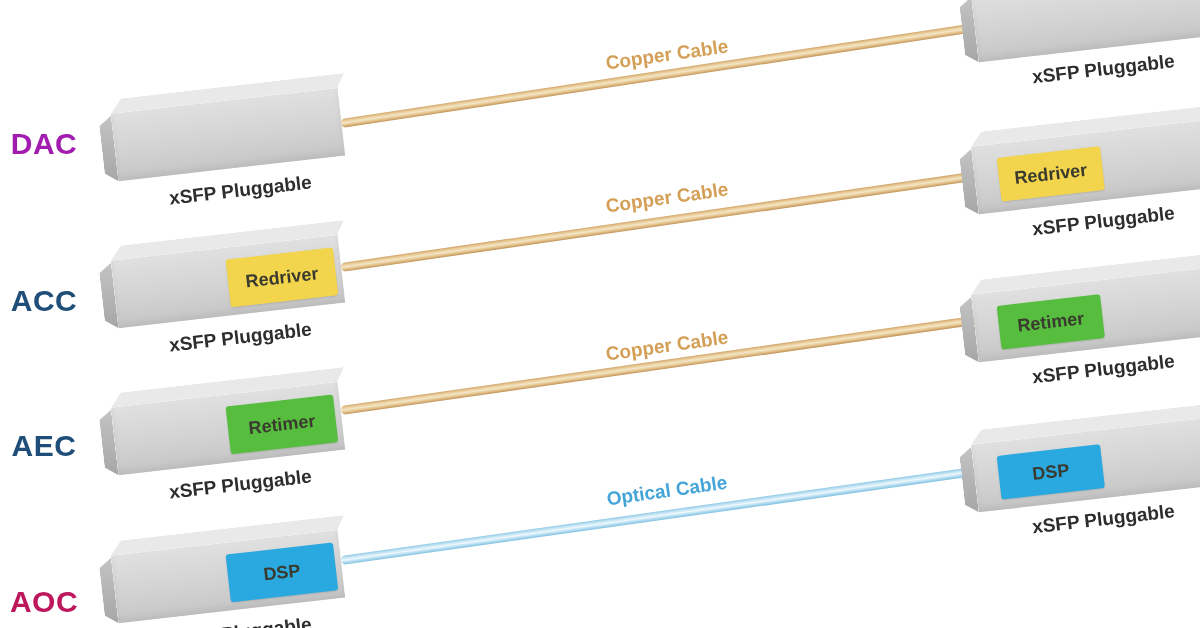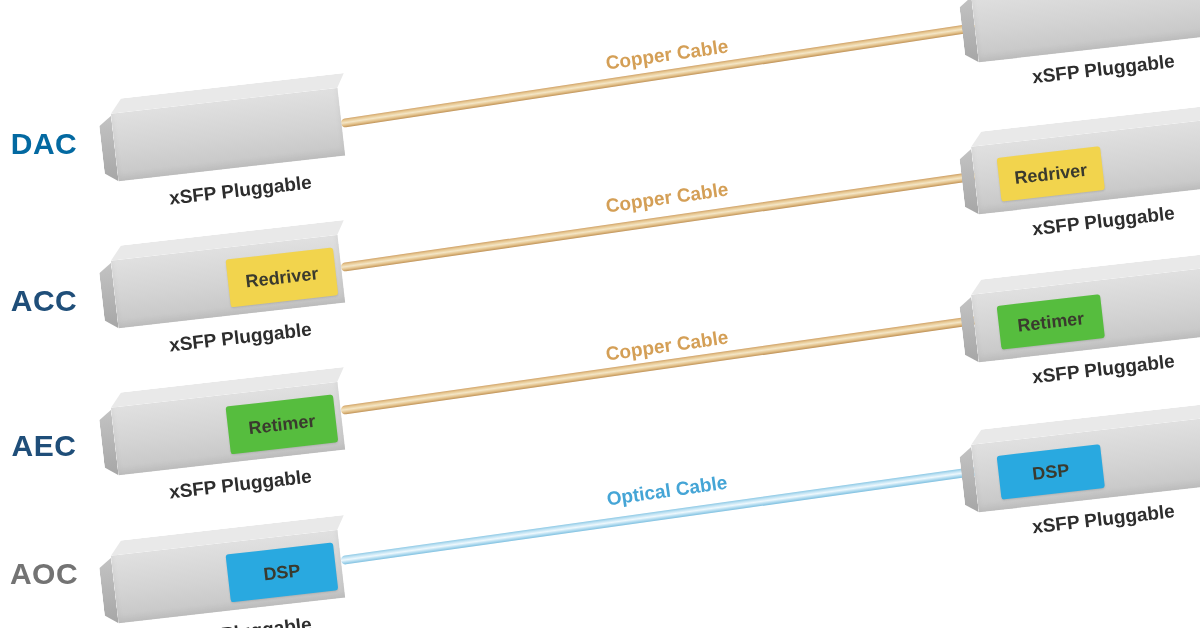--- a/index.html
+++ b/index.html
@@ -67,24 +67,24 @@
   <div class="cable copper" style="top:119px;transform:rotate(-8.6deg);"></div>
   <div class="cable copper" style="top:263px;transform:rotate(-8.2deg);"></div>
   <div class="cable copper" style="top:406px;transform:rotate(-8.1deg);"></div>
   <div class="cable optical" style="top:556px;transform:rotate(-8.0deg);"></div>
 
   <div class="cable-label" style="top: 42px; color: rgb(212, 159, 86);">Copper Cable</div>
   <div class="cable-label" style="top: 185px; color: rgb(212, 159, 86);">Copper Cable</div>
   <div class="cable-label" style="top: 333px; color: rgb(212, 159, 86);">Copper Cable</div>
   <div class="cable-label" style="top: 478px; color: rgb(69, 165, 214);">Optical Cable</div>
 
-  <div class="row-label" style="top: 128px; color: #0369a1; text-align: center;">DAC</div>
+  <div class="row-label" style="top: 128px; color: #a21caf; text-align: center;">DAC</div>
   <div class="row-label" style="top: 285px; color: rgb(31, 78, 121);">ACC</div>
   <div class="row-label" style="top: 430px; color: rgb(31, 78, 121);">AEC</div>
-  <div class="row-label" style="top: 558px; color: #737373;">AOC</div>
+  <div class="row-label" style="top: 586px; color: #be185d;">AOC</div>
 
   <div class="module left" style="left:88px;top:84px;">
     <div class="mod-top"></div>
     <div class="mod-side"></div>
     <div class="mod-front"></div>
     <div class="mod-label" style="color: rgb(45, 45, 45);">xSFP Pluggable</div>
   </div>
   <div class="module right" style="left:948px;top:-40px;">
 
     <div class="mod-side"></div>

